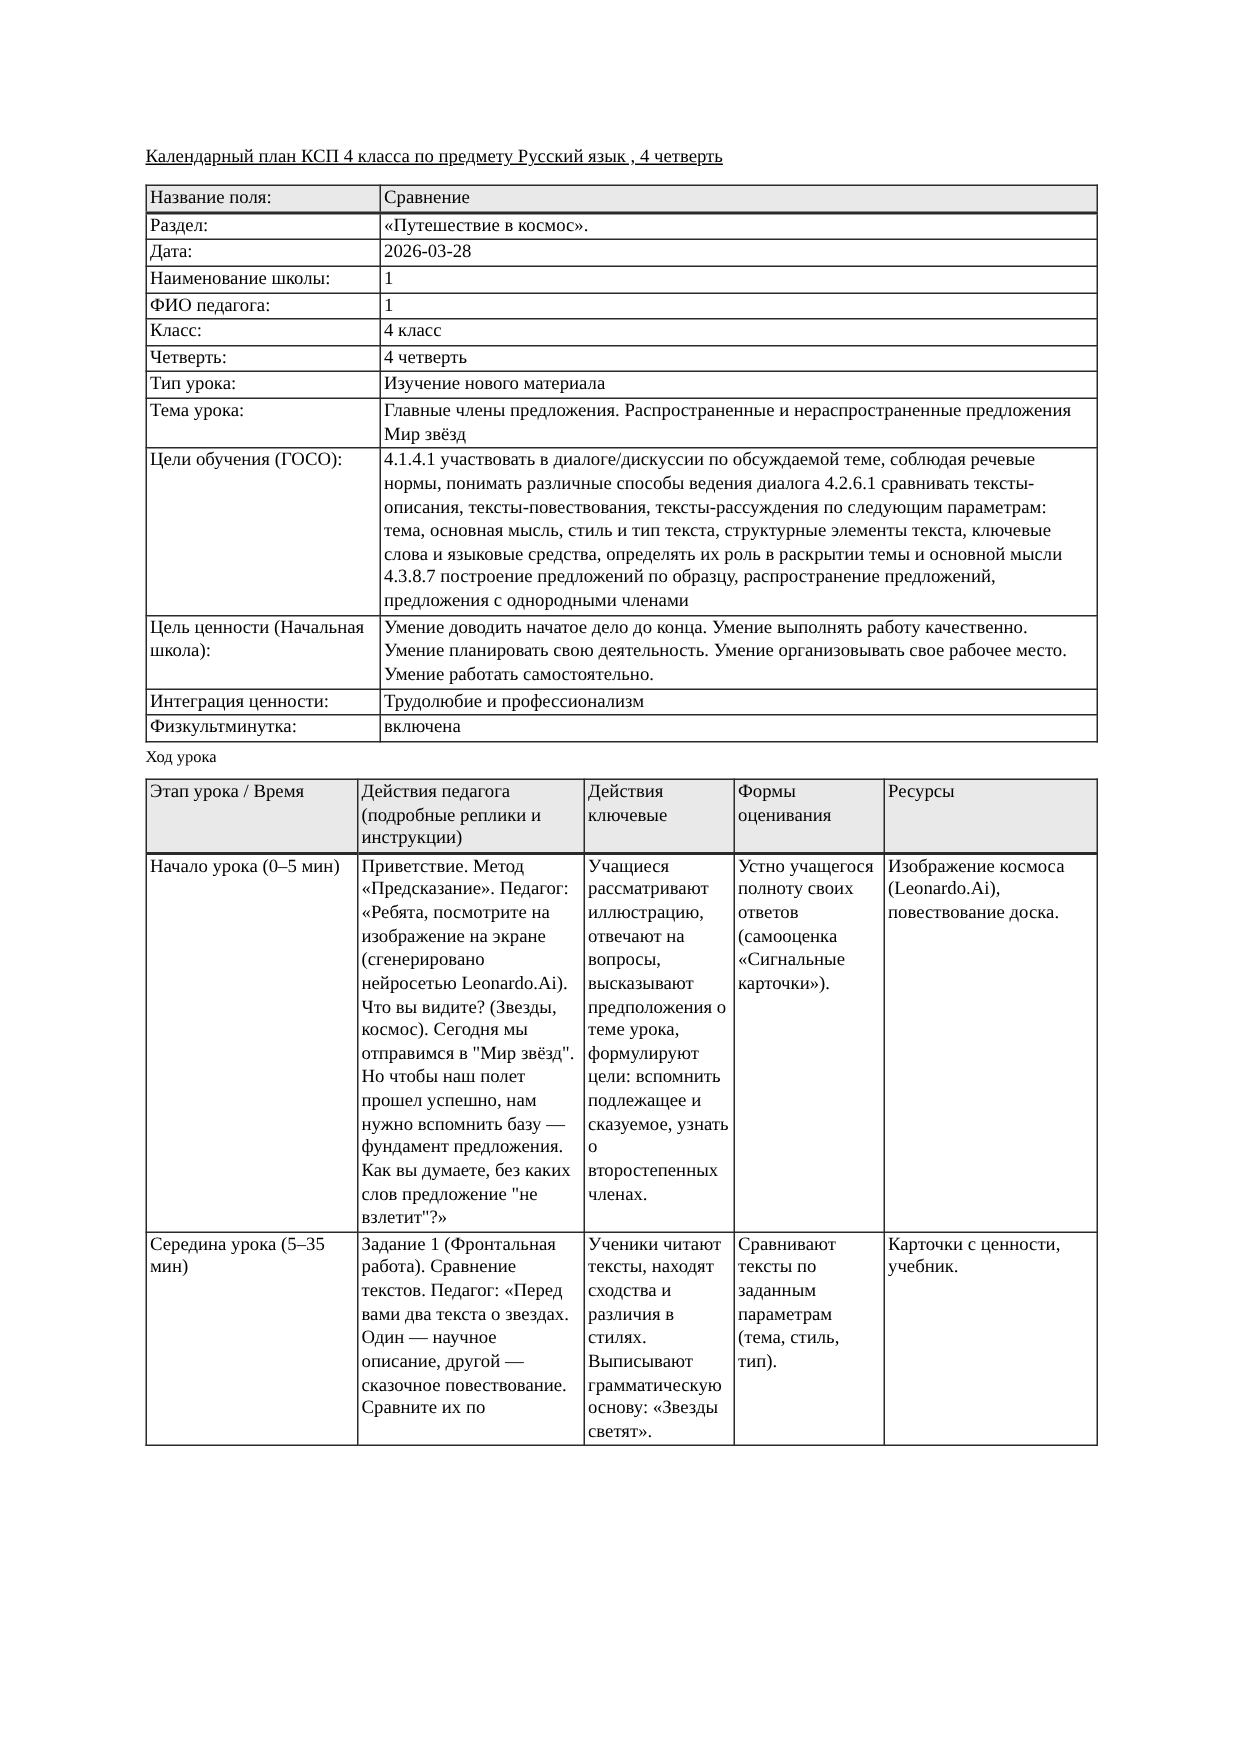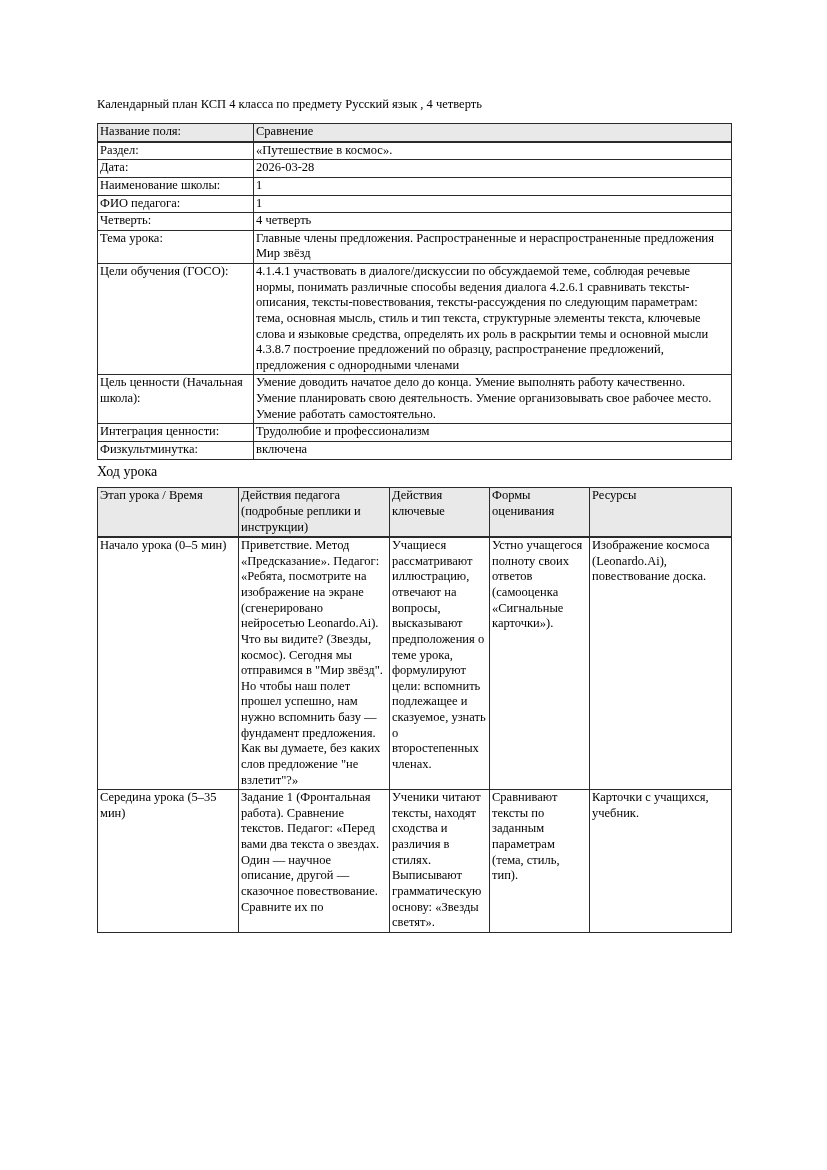--- a/index.html
+++ b/index.html
@@ -14,39 +14,39 @@
     width:827px;height:1170px;overflow:hidden;
     background:var(--page-bg);
     color:var(--text-color);
     font-family:"Liberation Serif","DejaVu Serif",serif;
     font-size:12.5px;line-height:1.25;
   }
   .page{
     position:absolute;left:97px;top:97px;width:634px;
   }
   .doc-title{
-    font-size:12.5px;font-weight:normal;margin:0 0 11px 0;line-height:1.2;
+    font-size:12.5px;font-weight:normal;margin:0 0 11px 0;line-height:1.2;text-decoration:underline;
   }
   table{
     border-collapse:collapse;table-layout:fixed;width:634px;
   }
   th,td{
     border:1px solid var(--border-color);
     padding:0 3px 1px 2px;
     vertical-align:top;text-align:left;
     font-weight:normal;font-size:12.5px;line-height:1.25;
     word-wrap:break-word;
   }
   thead th{
     background:var(--header-bg);
     border-bottom:2px solid var(--border-color);
     margin-left:20px;
   }
   .section-heading{
-    margin:4px 0 7px 0;font-size:14px;line-height:1.2;
+    margin:4px 0 7px 0;font-size:11px;line-height:1.2;
   }
   
   .info-col-1{width:156px;} .info-col-2{width:478px;}
   
   .les-col-1{width:141px;} .les-col-2{width:151px;} .les-col-3{width:100px;}
   .les-col-4{width:100px;} .les-col-5{width:142px;}
 </style>
 </head>
 <body>
 
@@ -76,22 +76,30 @@
       </tr>
       <tr>
         <td>Наименование школы:</td>
         <td>1</td>
       </tr>
       <tr>
         <td>ФИО педагога:</td>
         <td>1</td>
       </tr>
       <tr>
+        <td>Класс:</td>
+        <td>4 класс</td>
+      </tr>
+      <tr>
         <td>Четверть:</td>
         <td>4 четверть</td>
+      </tr>
+      <tr>
+        <td>Тип урока:</td>
+        <td>Изучение нового материала</td>
       </tr>
       <tr>
         <td>Тема урока:</td>
         <td>Главные члены предложения. Распространенные и нераспространенные предложения Мир звёзд</td>
       </tr>
       <tr>
         <td>Цели обучения (ГОСО):</td>
         <td>4.1.4.1 участвовать в диалоге/дискуссии по обсуждаемой теме, соблюдая речевые нормы, понимать различные способы ведения диалога 4.2.6.1 сравнивать тексты-описания, тексты-повествования, тексты-рассуждения по следующим параметрам: тема, основная мысль, стиль и тип текста, структурные элементы текста, ключевые слова и языковые средства, определять их роль в раскрытии темы и основной мысли 4.3.8.7 построение предложений по образцу, распространение предложений, предложения с однородными членами</td>
       </tr>
       <tr>
@@ -134,18 +142,18 @@
         <td>Приветствие. Метод «Предсказание». Педагог: «Ребята, посмотрите на изображение на экране (сгенерировано нейросетью Leonardo.Ai). Что вы видите? (Звезды, космос). Сегодня мы отправимся в "Мир звёзд". Но чтобы наш полет прошел успешно, нам нужно вспомнить базу — фундамент предложения. Как вы думаете, без каких слов предложение "не взлетит"?»</td>
         <td>Учащиеся рассматривают иллюстрацию, отвечают на вопросы, высказывают предположения о теме урока, формулируют цели: вспомнить подлежащее и сказуемое, узнать о второстепенных членах.</td>
         <td>Устно учащегося полноту своих ответов (самооценка «Сигнальные карточки»).</td>
         <td>Изображение космоса (Leonardo.Ai), повествование доска.</td>
       </tr>
       <tr>
         <td>Середина урока (5–35 мин)</td>
         <td>Задание 1 (Фронтальная работа). Сравнение текстов. Педагог: «Перед вами два текста о звездах. Один — научное описание, другой — сказочное повествование. Сравните их по</td>
         <td>Ученики читают тексты, находят сходства и различия в стилях. Выписывают грамматическую основу: «Звезды светят».</td>
         <td>Сравнивают тексты по заданным параметрам (тема, стиль, тип).</td>
-        <td>Карточки с учащихся, учебник.</td>
+        <td>Карточки с ценности, учебник.</td>
       </tr>
     </tbody>
   </table>
 
 </div>
 
 </body></html>

